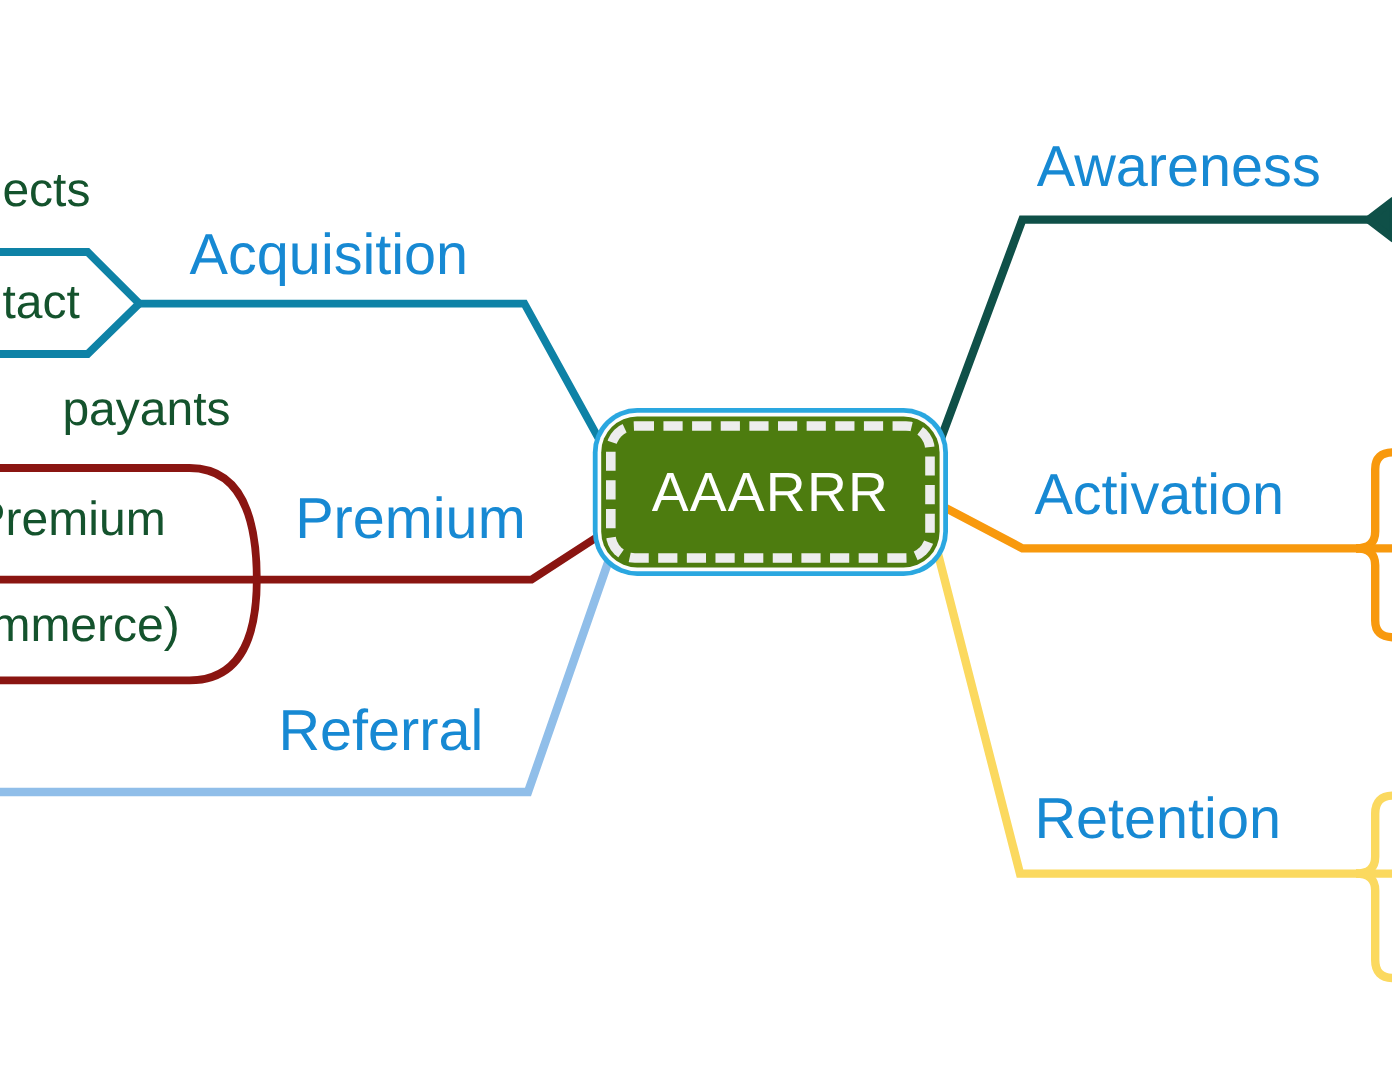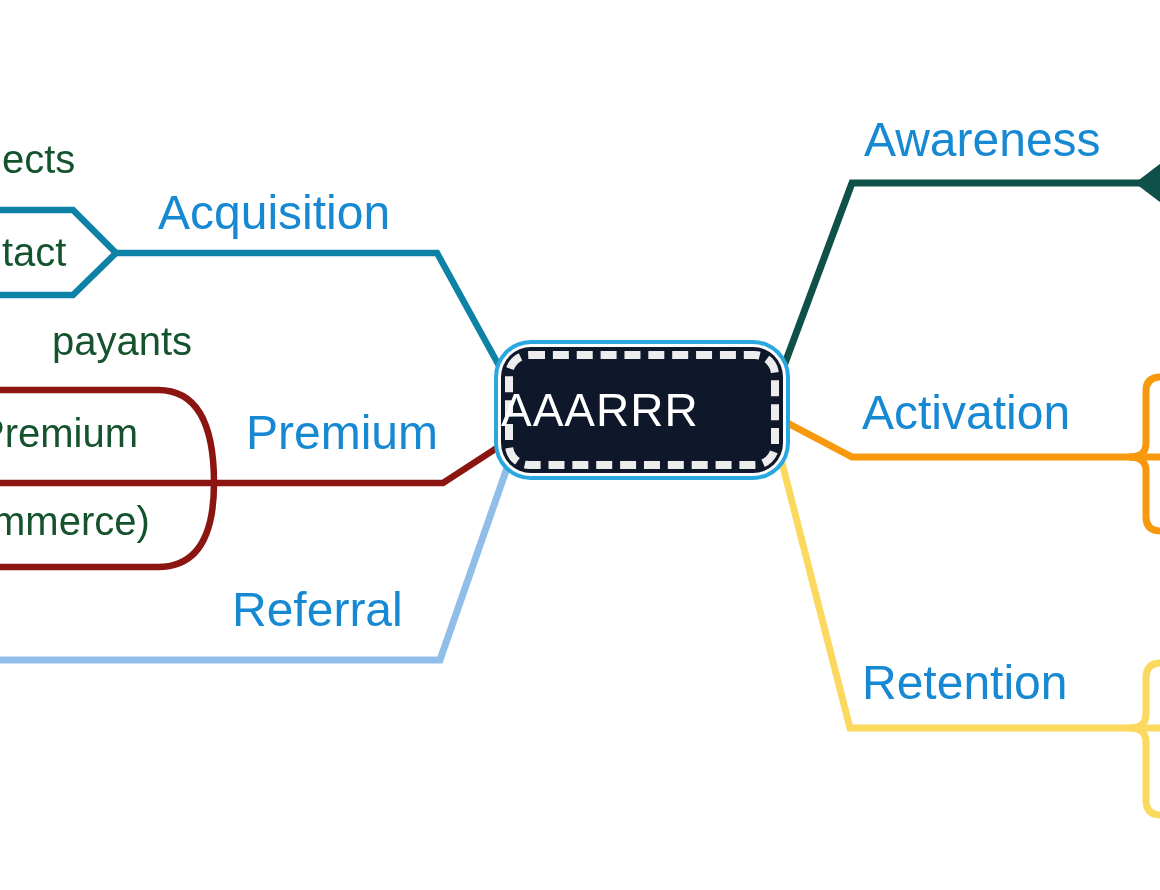--- a/index.html
+++ b/index.html
@@ -42,25 +42,26 @@
     white-space: nowrap;
     cursor: pointer;
   }
   #center-node {
     position: absolute;
     z-index: 3;
     left: 501px;
     top: 347px;
     width: 282px;
     height: 126px;
-    background: #0f172a;
+    background: #4d7c0f;
     border-radius: 30px;
     box-shadow: 0 0 0 3px #FDFDFD, 0 0 0 7px #2AA7E0;
     display: flex;
     align-items: center;
+    justify-content: center;
     cursor: pointer;
   }
   #center-node .dashed-inset {
     position: absolute;
     inset: 4px;
     border: 8px dashed #EDEDED;
     border-radius: 24px;
     pointer-events: none;
   }
   #center-node .node-text {

